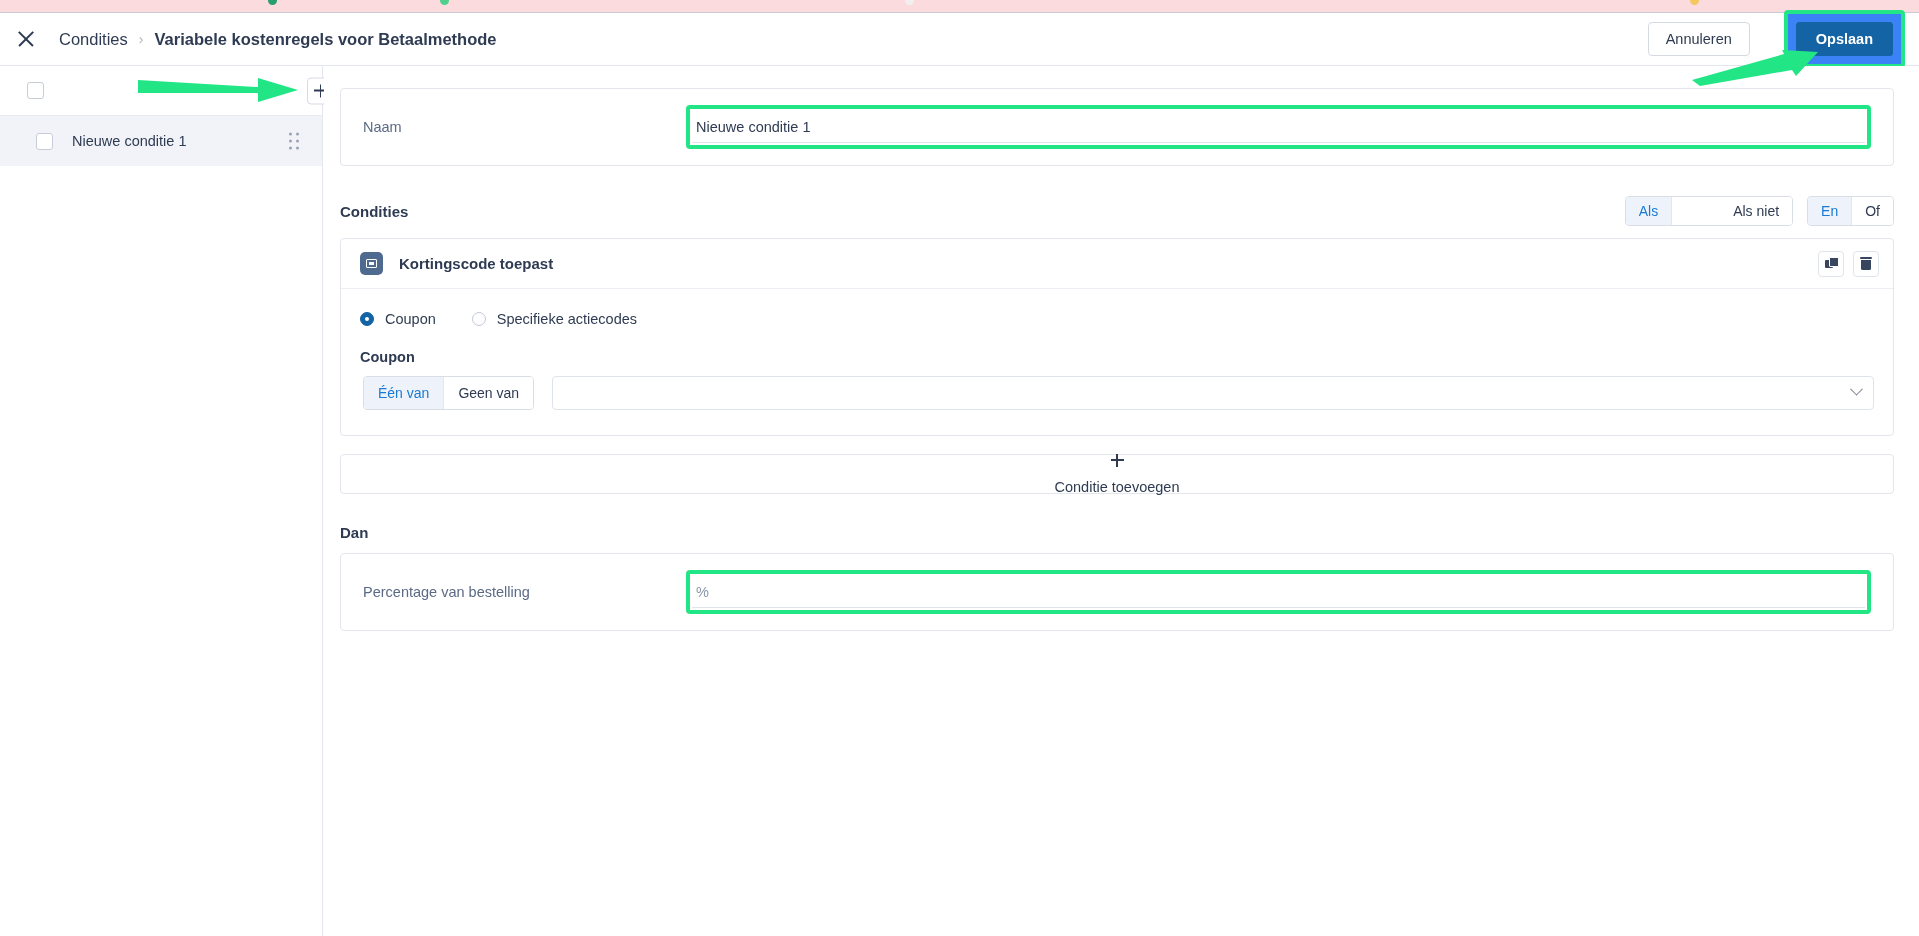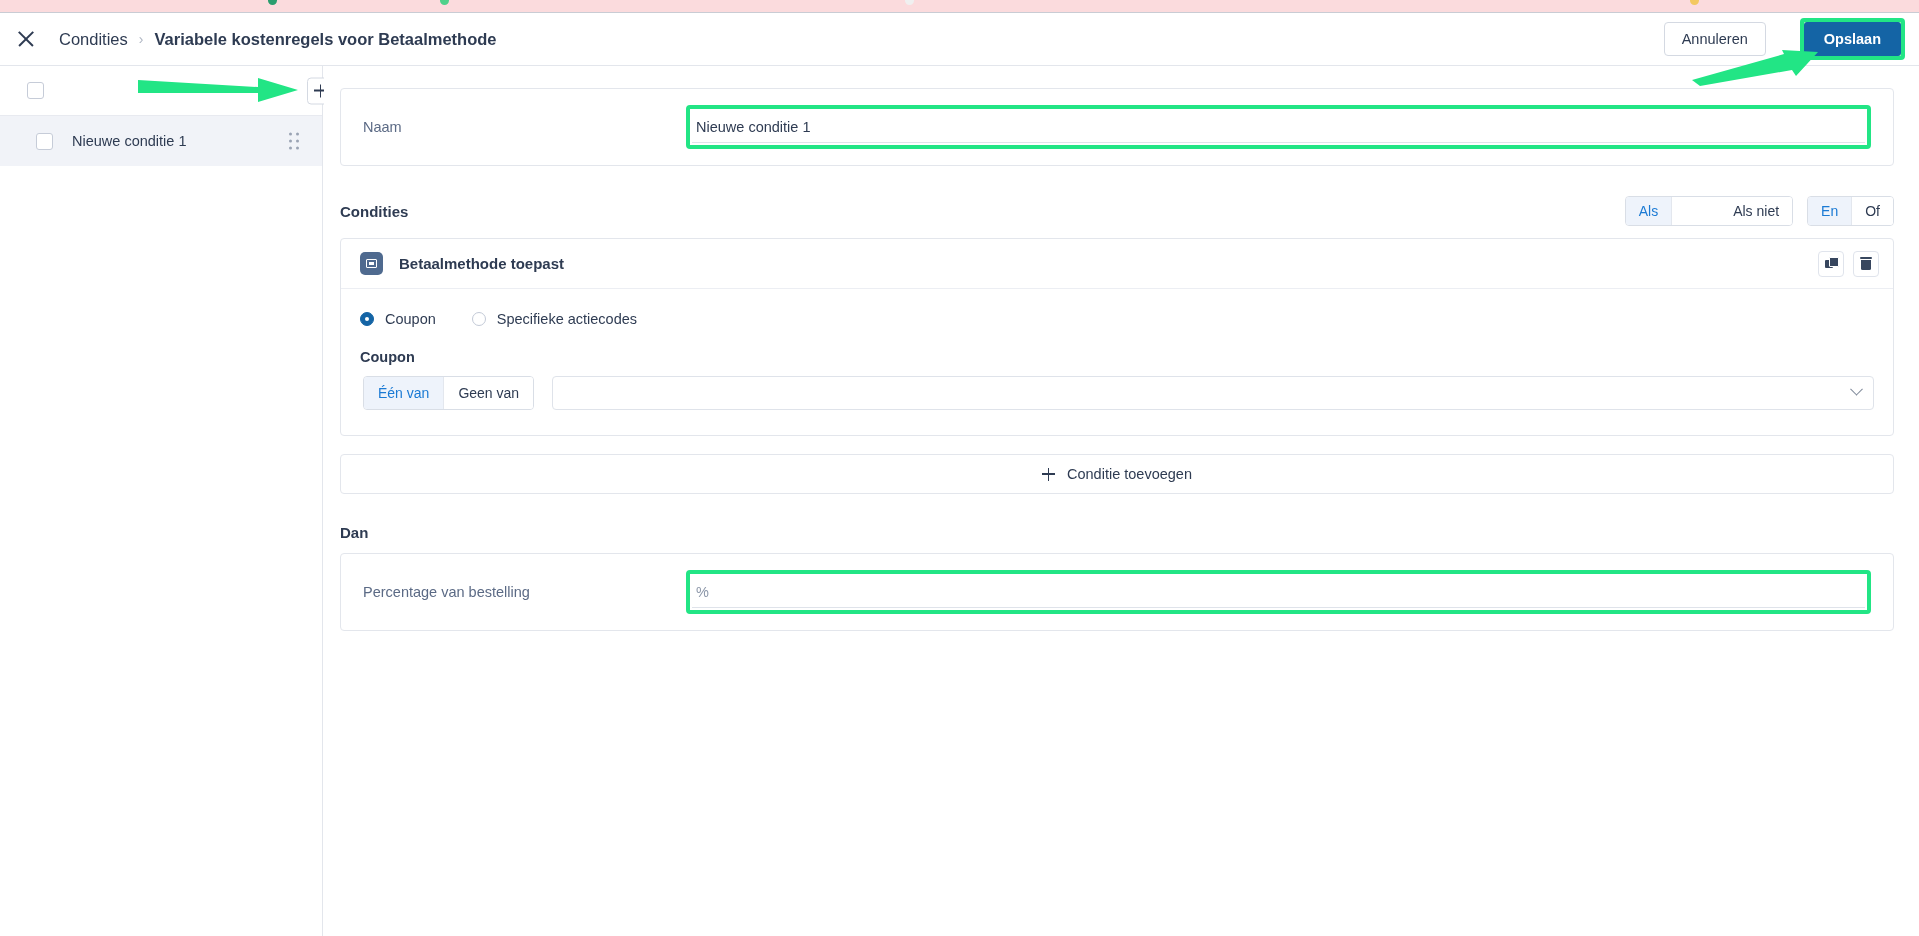--- a/index.html
+++ b/index.html
@@ -55,21 +55,21 @@
     display: flex; align-items: center; gap: 18px;
   }
   #btn-annuleren {
     font-size: 14.5px; color: #2e3b52;
     background: #fff; border: 1px solid #d4d9e2; border-radius: 4px;
     padding: 8px 17px; cursor: pointer; white-space: nowrap;
     font-family: "Liberation Sans", sans-serif;
   }
   #save-wrap {
     border: 4px solid #22e585; border-radius: 4px;
-    margin-left: 16px; padding: 0; background: #86efac;
+    margin-left: 16px; padding: 8px; background: #3b82f6;
     display: flex;
   }
   #btn-opslaan {
     font-size: 14.5px; color: #fff; font-weight: 600;
     background: #1464a5; border: 1px solid #1464a5; border-radius: 3px;
     padding: 8px 19px; cursor: pointer; white-space: nowrap;
     font-family: "Liberation Sans", sans-serif;
   }
 
   
@@ -262,21 +262,21 @@
     margin-left: auto; width: 9px; height: 9px;
     border-right: 1.5px solid #7d8798; border-bottom: 1.5px solid #7d8798;
     transform: rotate(45deg) translate(-3px,-3px);
   }
 
   #btn-add-cond-row {
     margin-top: 18px; height: 40px;
     border: 1px solid #e3e6ec; border-radius: 4px; background: #fff;
     display: flex; align-items: center; justify-content: center;
     cursor: pointer; gap: 12px;
-    font-size: 14.5px; color: #2e3b52;
+    font-size: 14.5px; color: #2e3b52; flex-direction: column;
   }
   .plus-glyph {
     position: relative; width: 13px; height: 13px; flex: 0 0 auto;
   }
   .plus-glyph:before, .plus-glyph:after {
     content:""; position: absolute; background: #2e3b52;
   }
   .plus-glyph:before { left: 0; top: 5.7px; width: 13px; height: 1.6px; }
   .plus-glyph:after  { top: 0; left: 5.7px; height: 13px; width: 1.6px; }
 
@@ -353,21 +353,21 @@
         <div class="tgl active">En</div>
         <div class="tgl">Of</div>
       </div>
     </div>
 
     <div id="condition-card">
       <div class="card-head">
         <span class="cond-icon">
             <b></b>
           </span>
-        <span class="card-title">Betaalmethode toepast</span>
+        <span class="card-title">Kortingscode toepast</span>
         <div class="card-head-actions">
           <div class="icon-btn">
             <span class="copy-glyph"></span>
           </div>
           <div class="icon-btn">
             <span class="trash-glyph"></span>
           </div>
         </div>
       </div>
 

